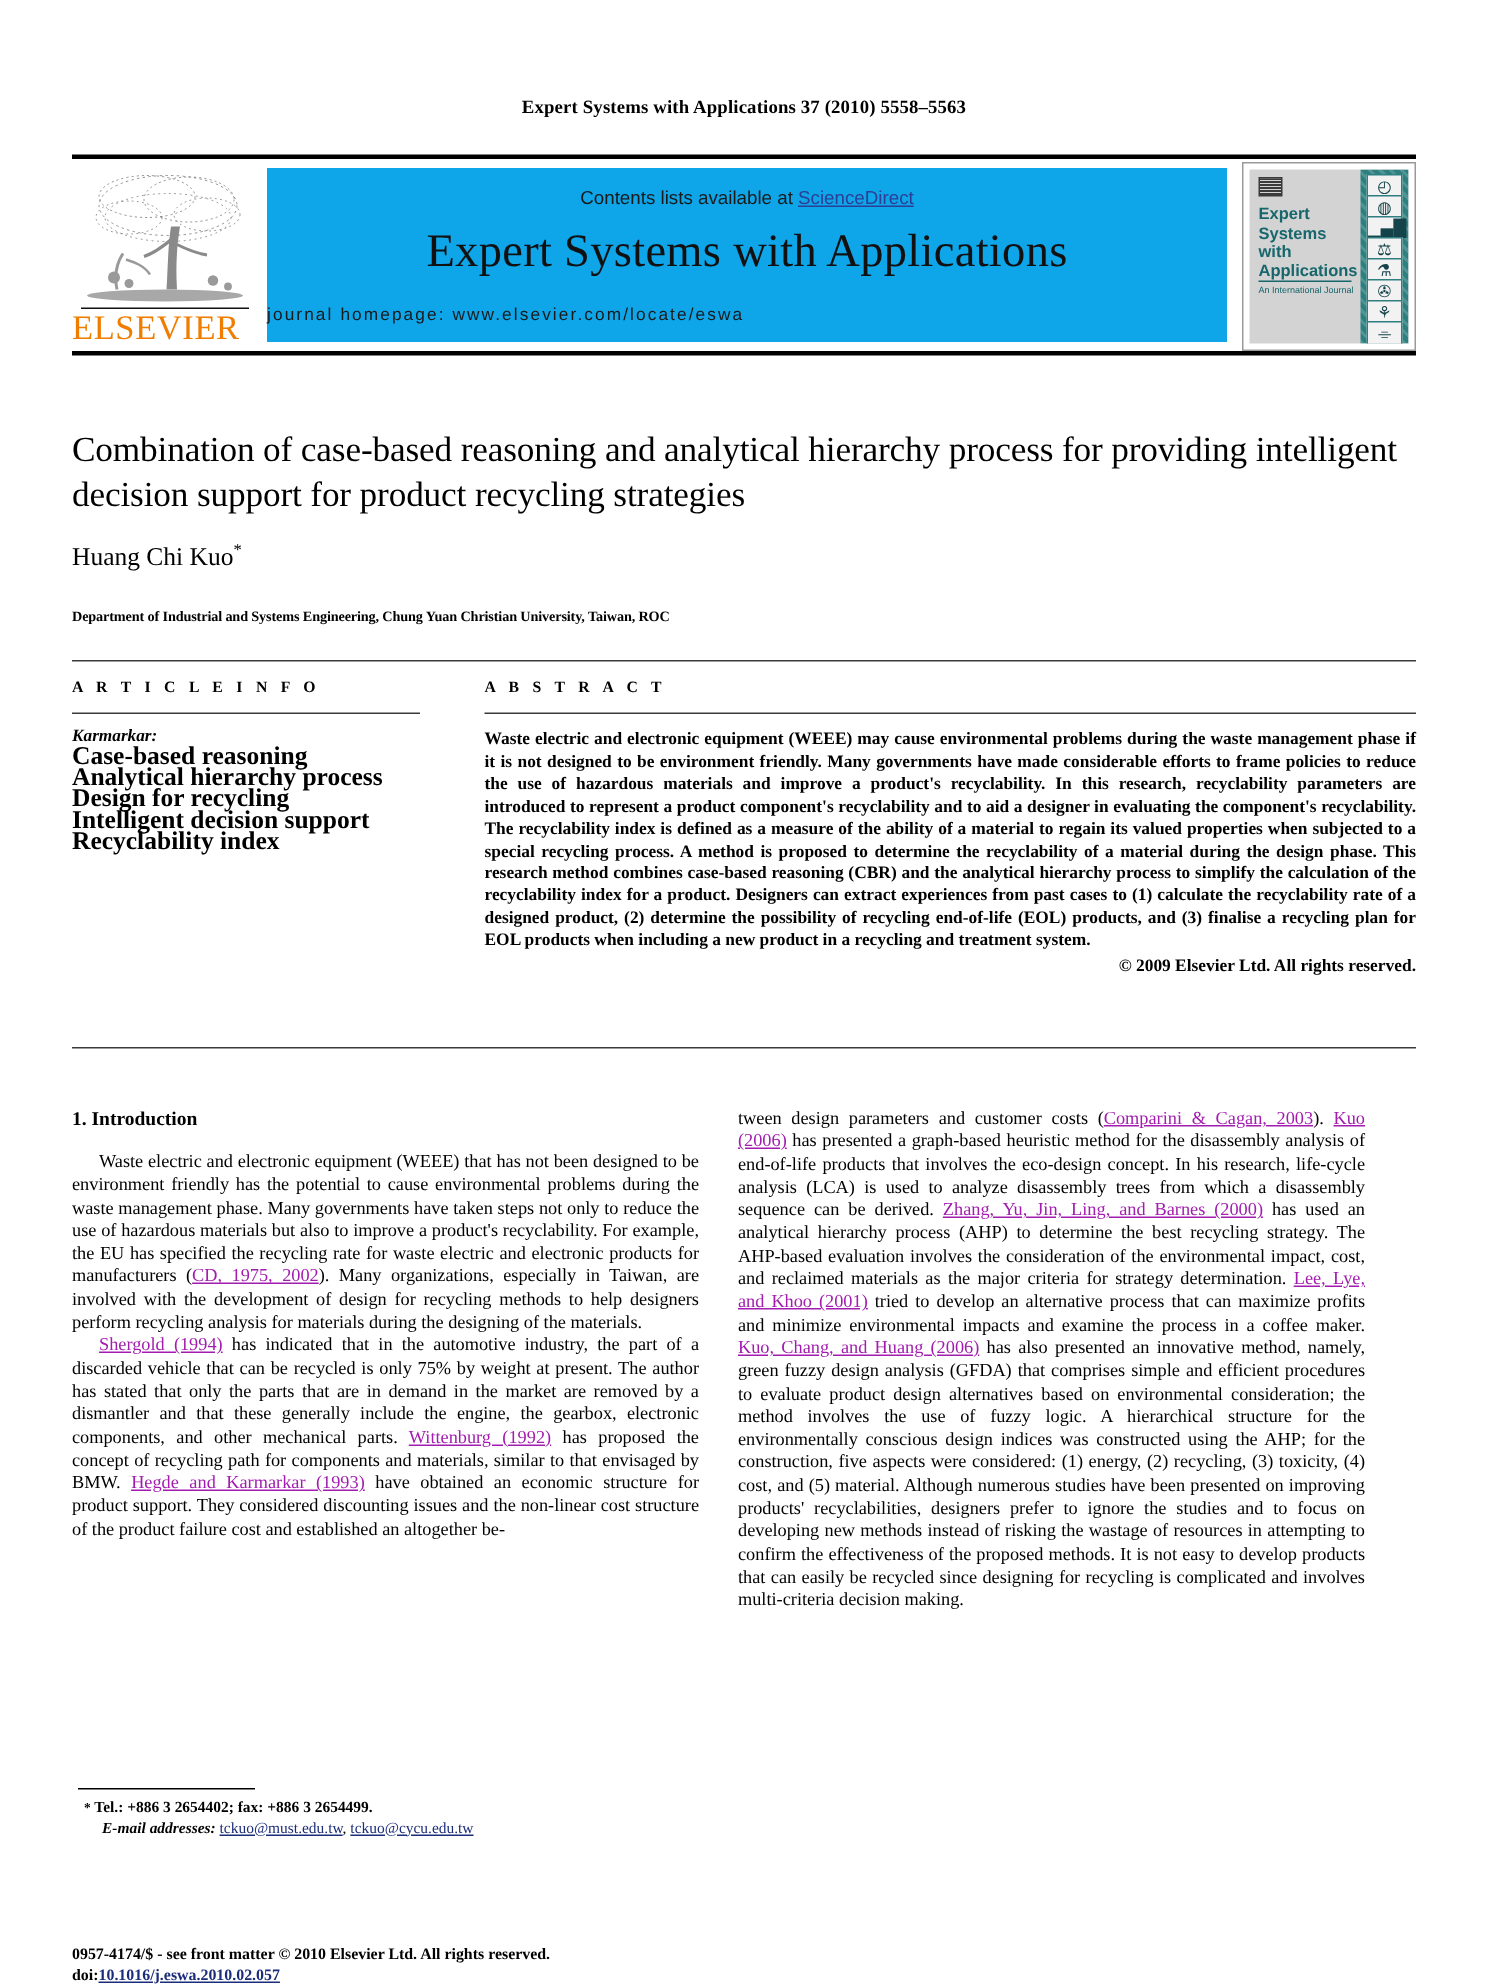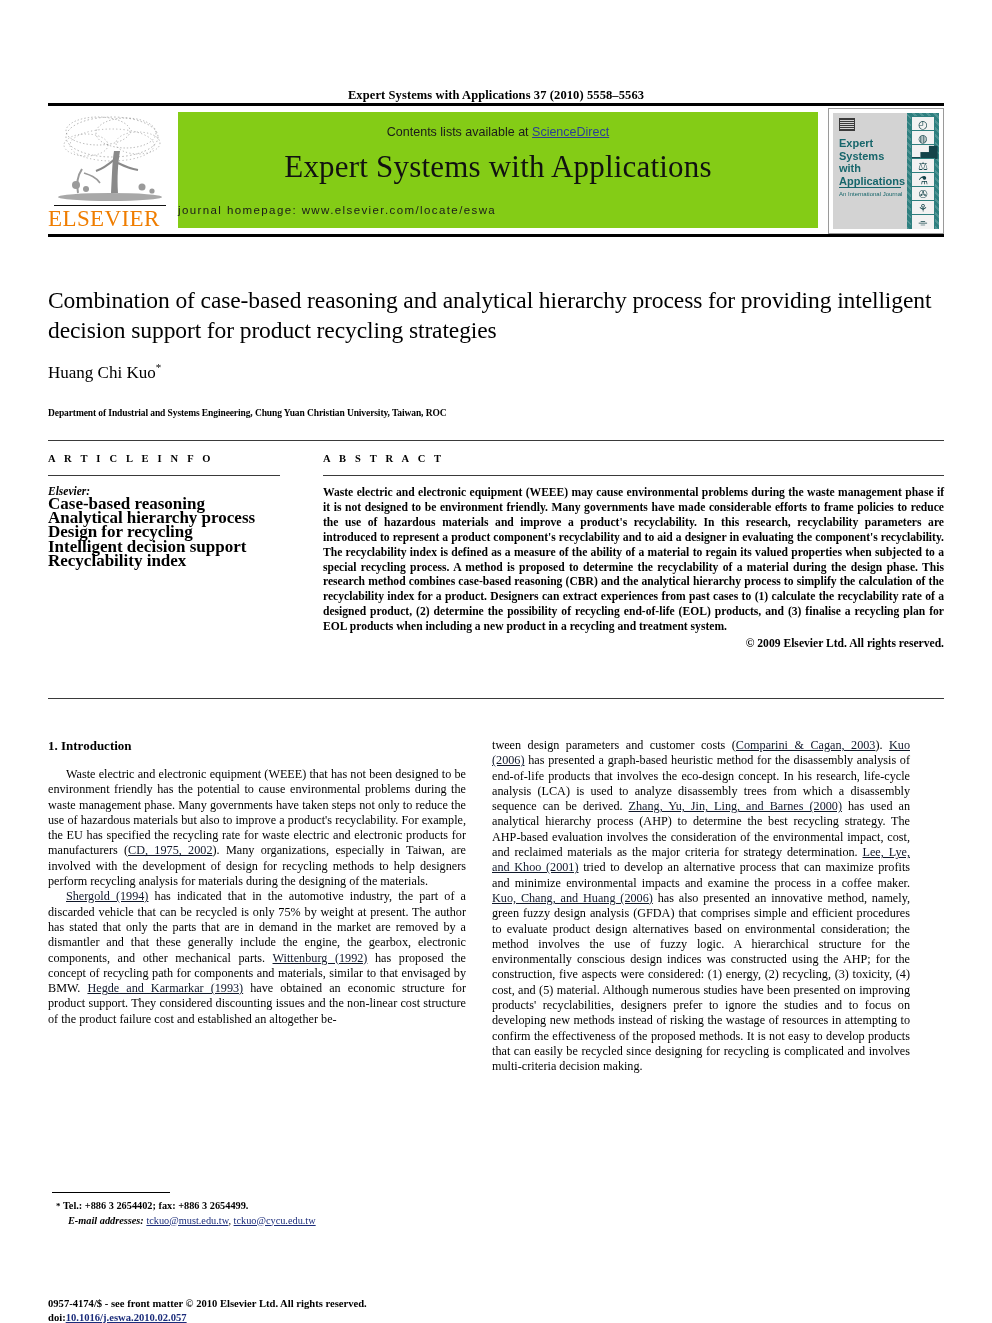--- a/index.html
+++ b/index.html
@@ -26,21 +26,20 @@
   
   .running-head {
     position: absolute;
     left: 0; top: 64px;
     width: 992px;
     text-align: center;
     font-family: "Liberation Serif", serif;
     font-weight: bold;
     font-size: 12.5px;
     letter-spacing: 0.1px;
-    margin-top: 24px;
   }
 
   
   .masthead {
     position: absolute;
     left: 48px; top: 103px;
     width: 896px;
     height: 132px;
   }
   .masthead-rule-top {
@@ -86,21 +85,21 @@
     width: 112px; height: 1px;
     background: #111;
   }
 
   
   .masthead-panel {
     position: absolute;
     left: 130px; top: 9px;
     width: 640px;
     height: 116px;
-    background: #84cc16;
+    background: #0ea5e9;
   }
   .contents-line {
     position: absolute;
     left: 0; top: 13px;
     width: 640px;
     text-align: center;
     font-family: "Liberation Sans", sans-serif;
     font-size: 12.5px;
     color: #1a1a1a;
   }
@@ -335,21 +334,21 @@
     font-family: "Liberation Serif", serif;
     font-size: 12.2px;
     line-height: 15.3px;
     text-align: justify;
     color: #000;
     margin: 0;
     text-indent: 18px;
     hyphens: none;
   }
   .bodytext.cont { text-indent: 0; }
-  .cite { color: #0f172a; }
+  .cite { color: #a21caf; }
 
   
   .footnotes {
     position: absolute;
     left: 52px; top: 1192px;
     width: 418px;
   }
   .fn-rule {
     width: 118px; height: 1px;
     background: #000;
@@ -460,21 +459,21 @@
     </div>
     <div class="affiliation">Department of Industrial and Systems Engineering, Chung Yuan Christian University, Taiwan, ROC</div>
   </div>
 
   <div class="info-abstract">
     <div class="ia-rule-top"></div>
 
     <div class="col-info">
       <div class="sec-head">A R T I C L E    I N F O</div>
       <div class="sec-rule"></div>
-      <div class="keywords-head">Elsevier:</div>
+      <div class="keywords-head">Karmarkar:</div>
       <ul class="kw-list">
         <li>Case-based reasoning</li>
         <li>Analytical hierarchy process</li>
         <li>Design for recycling</li>
         <li>Intelligent decision support</li>
         <li>Recyclability index</li>
       </ul>
     </div>
 
     <div class="col-abstract">

